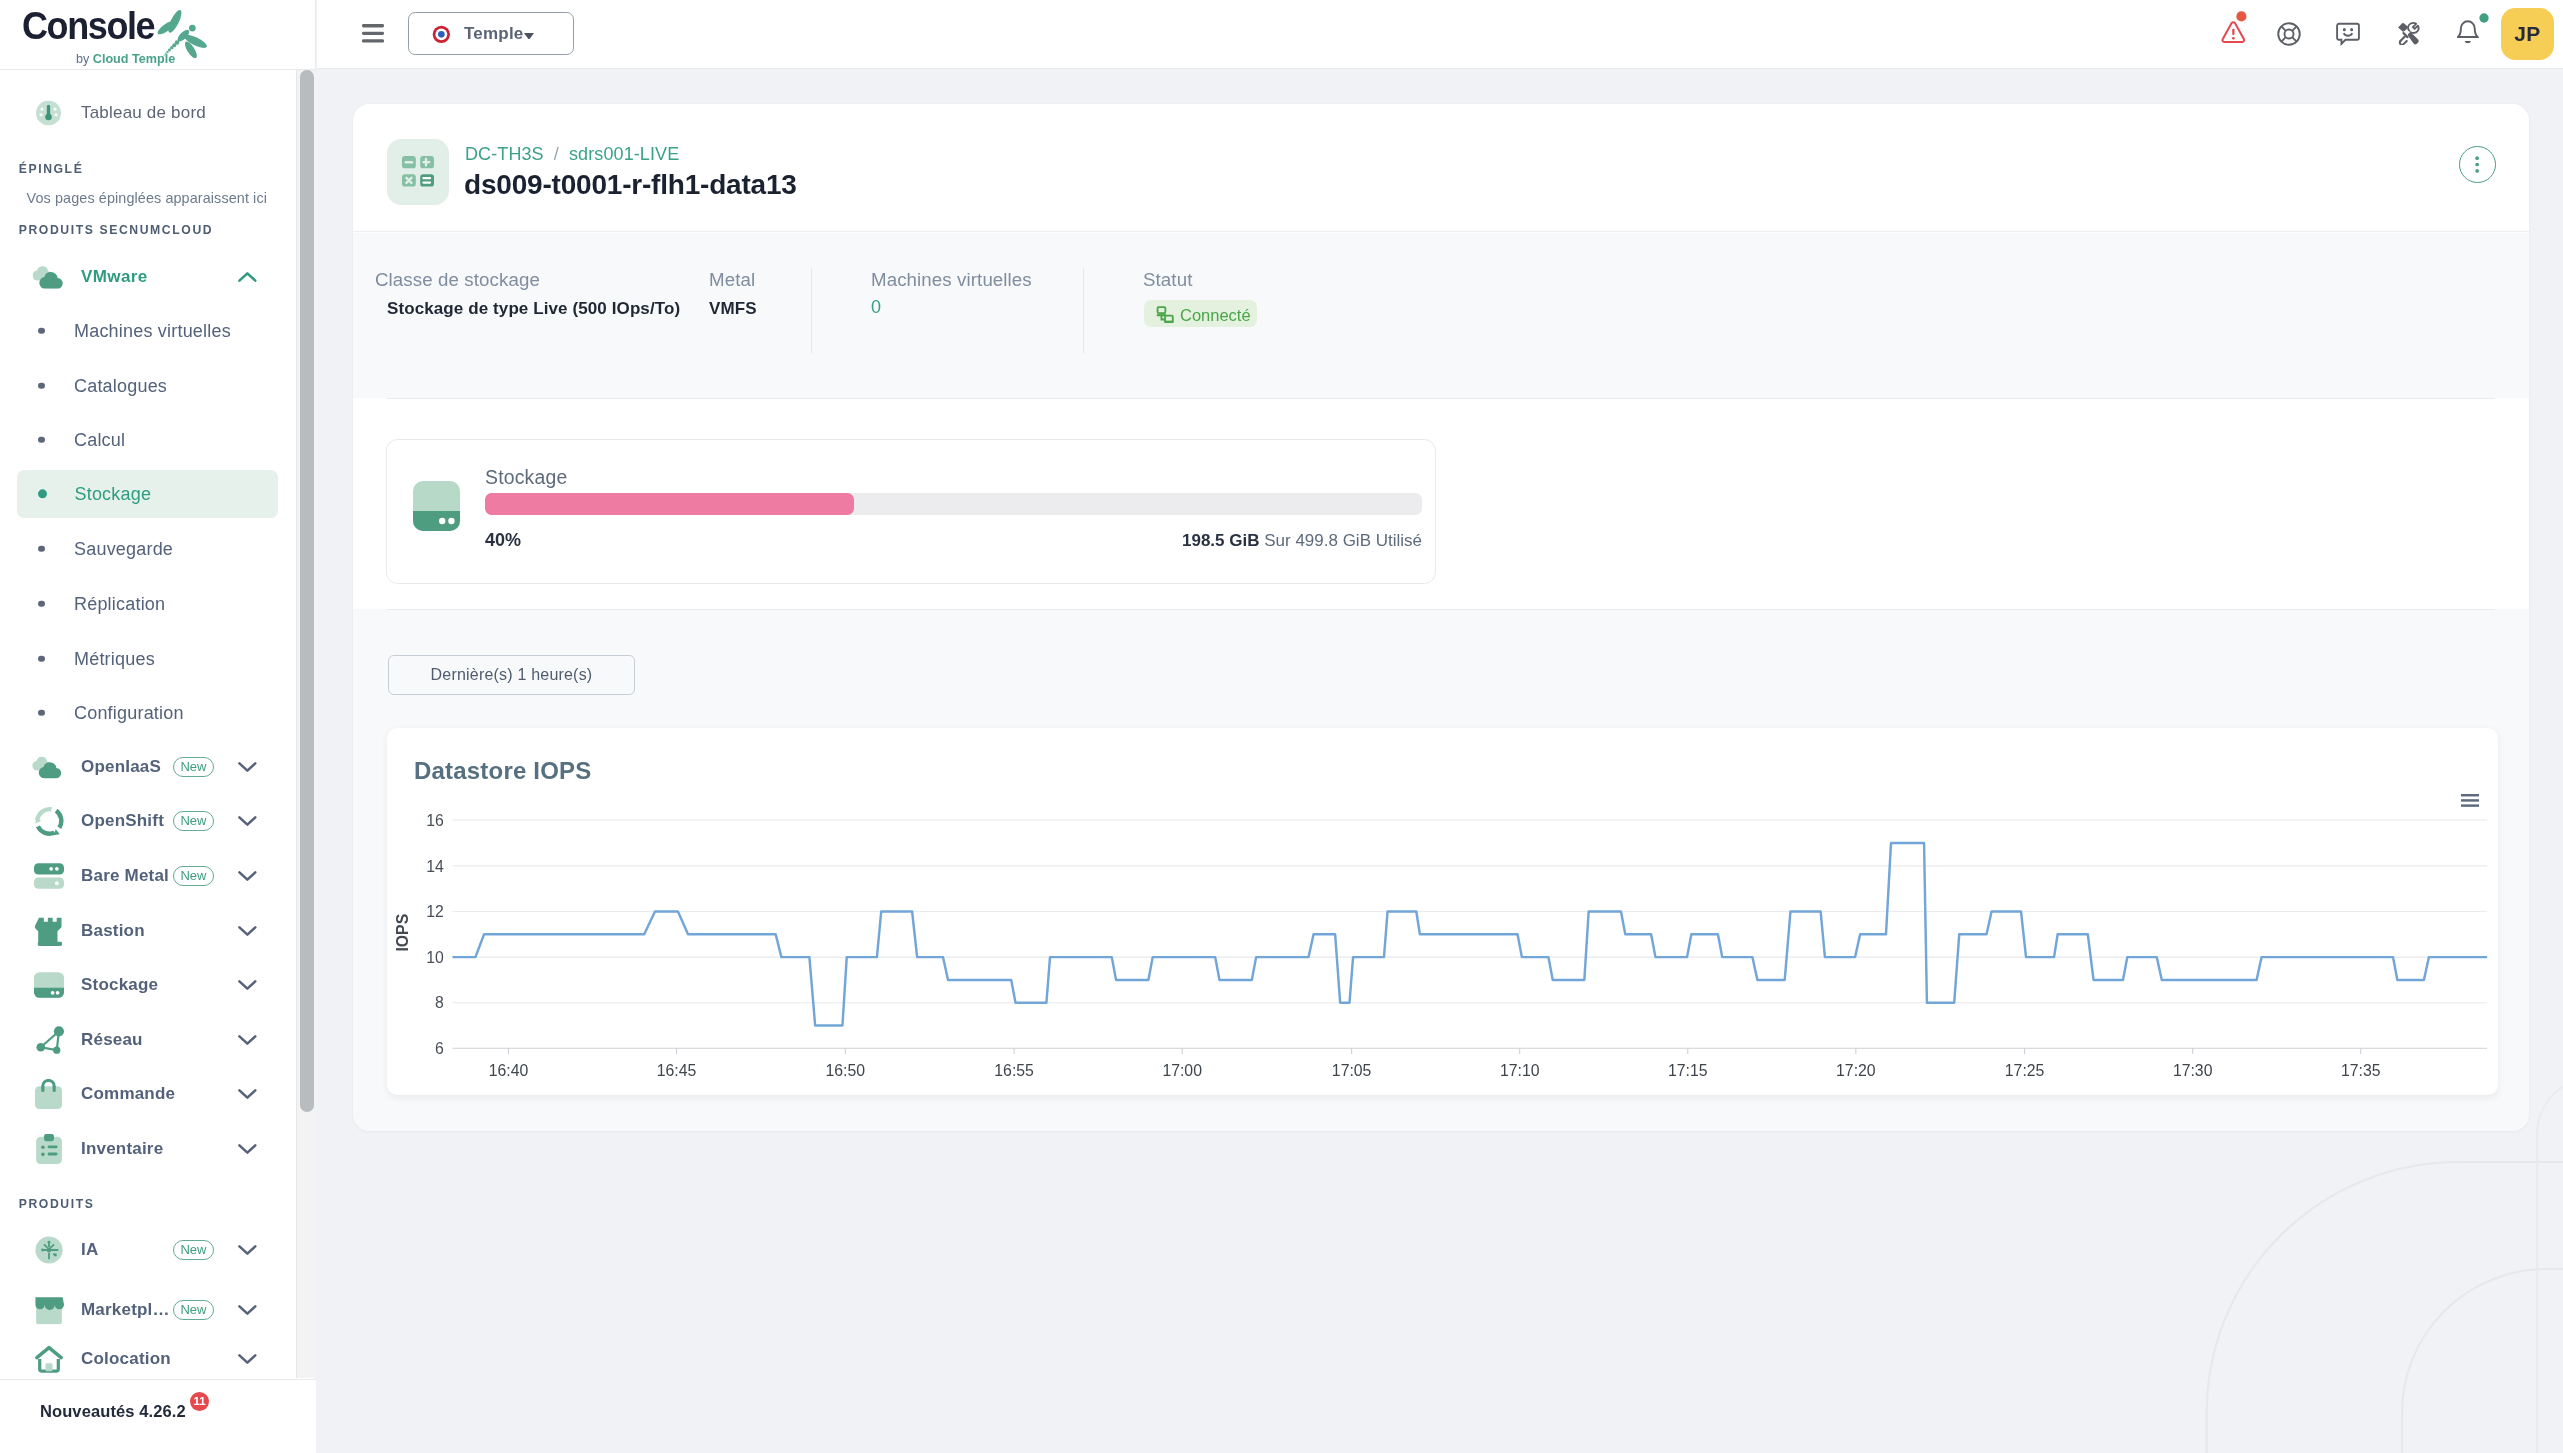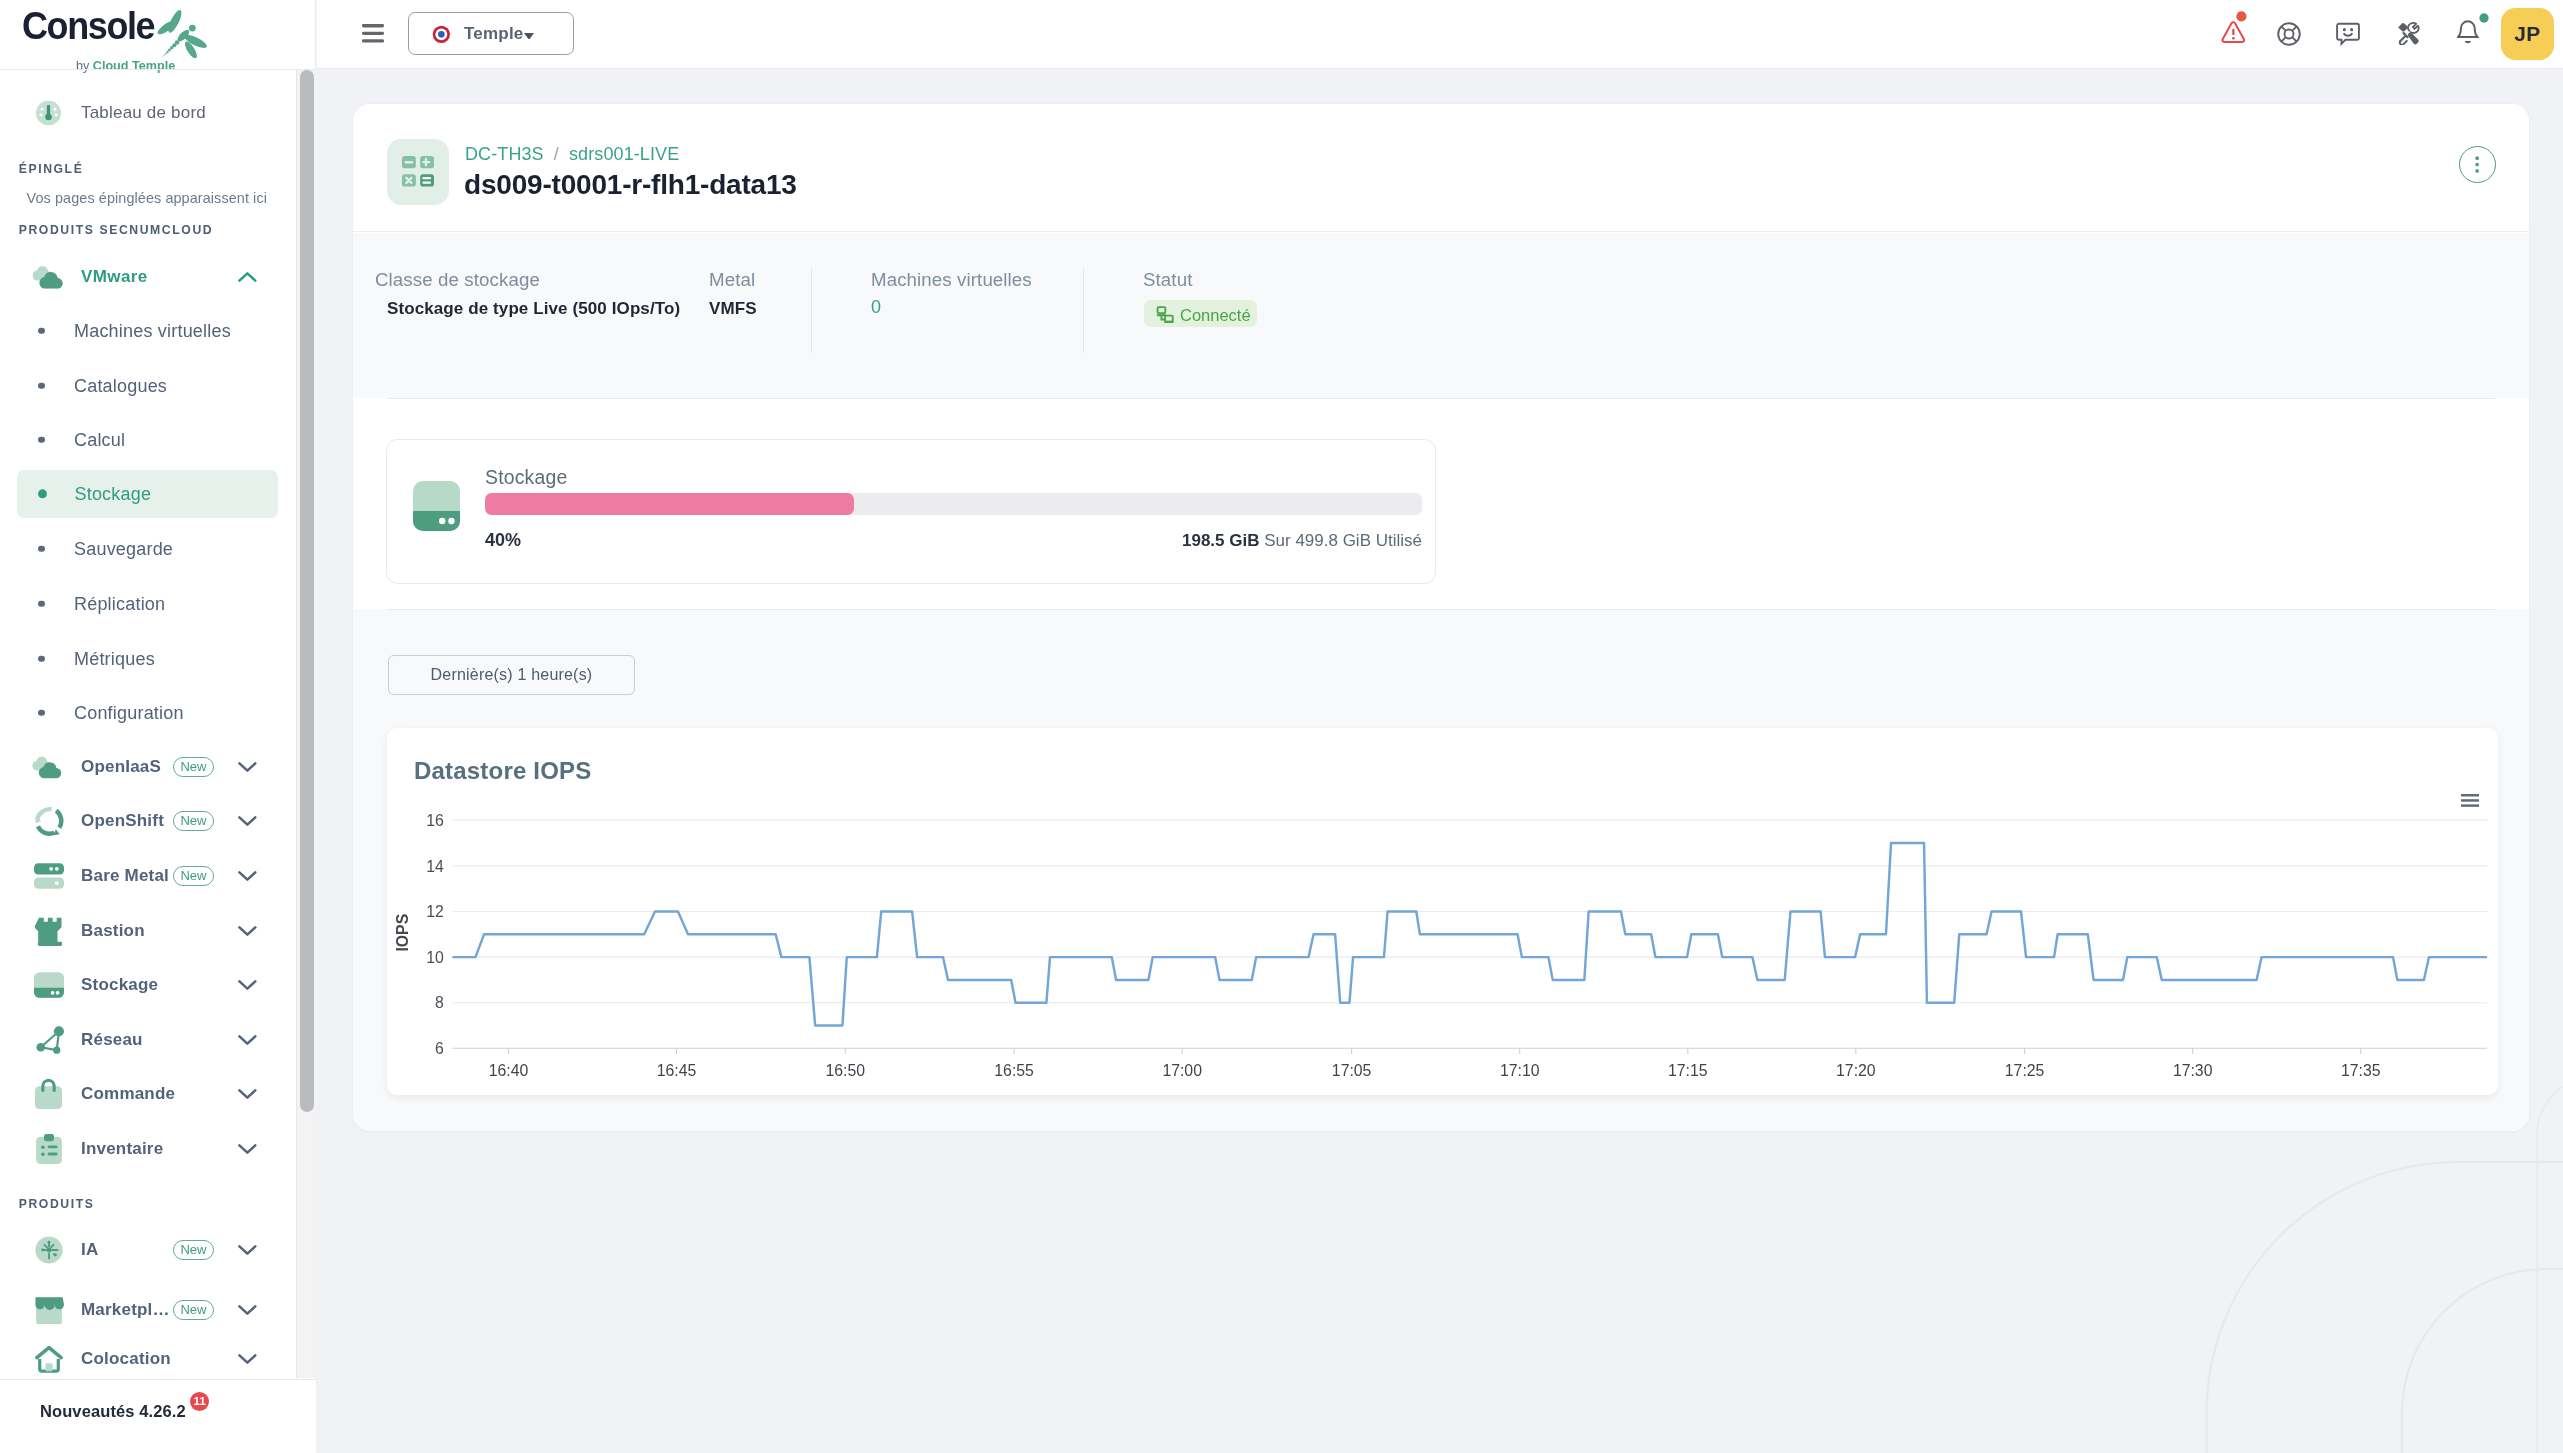--- a/index.html
+++ b/index.html
@@ -107,21 +107,21 @@
     <path d="M10.5 30.5 a4.7 4.7 0 0 0 9 0" fill="#5c6066" stroke="none"></path>
   </svg>
   <svg class="abs" style="left:2162px; top:13px;" width="10" height="10" viewBox="0 0 14 14">
       <circle cx="7" cy="7" r="6.5" fill="#3f9f7f"></circle>
     </svg>
   <div class="abs" style="left:2184px; top:8px; width:53px; height:52px; border-radius:14.4px; background:#f7ce55; color:#252b3b; font-size:21px; font-weight:bold; text-align:center; line-height:52px; letter-spacing:0.4px;">JP</div>
 </div>
 <div id="sidebar">
 
   <div class="abs" style="left:22px; top:2.9px; font-size:36px; font-weight:bold; color:#1b2032; letter-spacing:-1.4px; transform:scaleY(1.1); transform-origin:0 0;">Console</div>
-  <div class="abs" style="left:52px; top:59px; font-size:12.6px;padding-left:24px;"><span style="color:#5d7189;">by </span><span style="color:#4aa28b; font-weight:bold;">Cloud Temple</span></div>
+  <div class="abs" style="left:52px; top:52px; font-size:12.6px;padding-left:24px;"><span style="color:#5d7189;">by </span><span style="color:#4aa28b; font-weight:bold;">Cloud Temple</span></div>
   <svg class="abs" style="left:157px; top:8.6px;" width="50" height="49" viewBox="0 0 70 68" fill="#55a78d">
     <ellipse cx="25" cy="17" rx="17.5" ry="5.6" transform="rotate(-64 25 17)"></ellipse>
     <ellipse cx="12.5" cy="26" rx="14" ry="5" transform="rotate(-36 12.5 26)"></ellipse>
     <ellipse cx="54" cy="45" rx="17.5" ry="5.6" transform="rotate(26 54 45)"></ellipse>
     <ellipse cx="47.5" cy="57" rx="13.5" ry="5" transform="rotate(58 47.5 57)"></ellipse>
     <ellipse cx="37" cy="37" rx="10.5" ry="4.8" transform="rotate(-45 37 37)"></ellipse>
     <circle cx="49.5" cy="26.5" r="4.6"></circle>
     <circle cx="28" cy="46.5" r="3.1"></circle>
       <circle cx="24.2" cy="50.3" r="2.8"></circle>
       <circle cx="20.7" cy="53.8" r="2.4"></circle>

